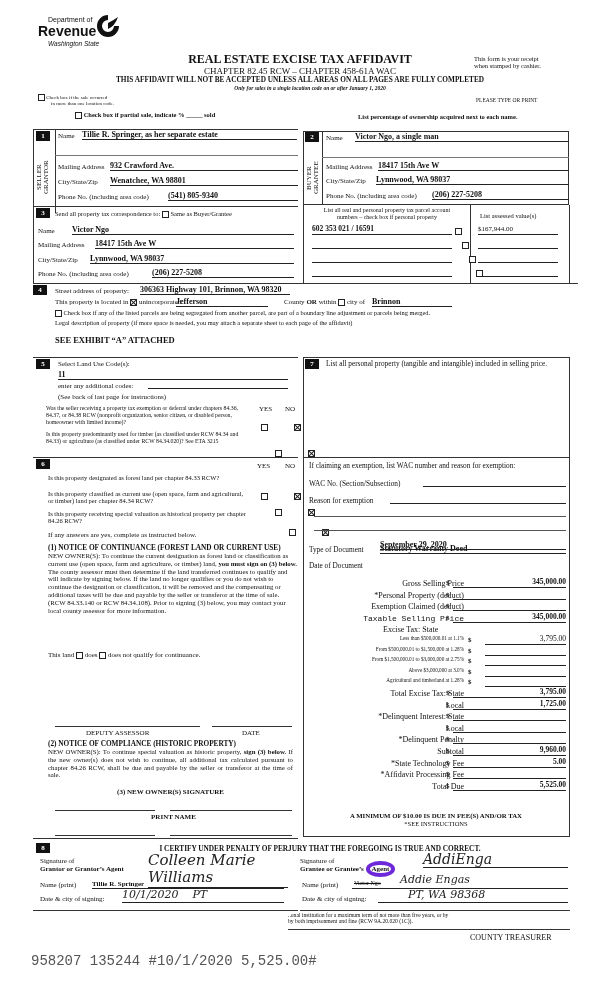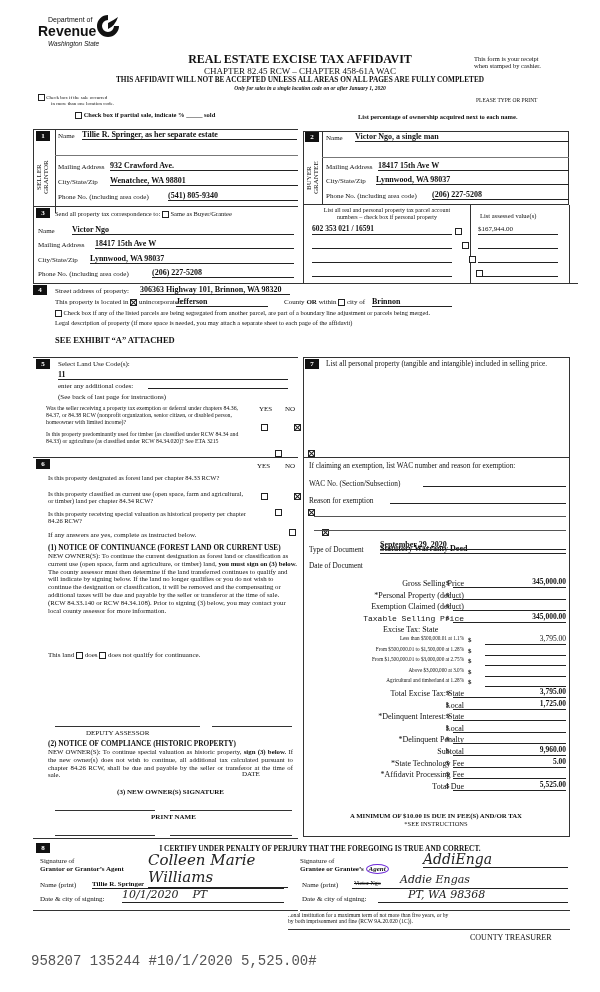--- a/index.html
+++ b/index.html
@@ -170,21 +170,21 @@
 <div class="abs" style="left:48px;top:651px;">
   <span>This land</span>
   <span class="box"></span>
   <span>does</span>
   <span class="box"></span>
   <span>does not qualify for continuance.</span>
 </div>
 <div class="hline" style="left:55px;top:726px;width:145px;"></div>
 <div class="hline" style="left:212px;top:726px;width:80px;"></div>
 <div class="abs" style="left:86px;top:729px;">DEPUTY ASSESSOR</div>
-<div class="abs" style="left:242px;top:770px;">DATE</div>
+<div class="abs" style="left:242px;top:729px;">DATE</div>
 <div class="abs b" style="left:48px;top:740px;font-size:7.3px;">(2) NOTICE OF COMPLIANCE (HISTORIC PROPERTY)</div>
 <div class="abs" style="left:48px;top:748px;width:245px;font-size:6.8px;text-align:justify;">
   <span>NEW OWNER(S):  To continue special valuation as historic property,</span>
   <b>sign (3) below.</b>
   <span>If the new owner(s) does not wish to continue, all additional tax calculated pursuant to chapter 84.26 RCW, shall be due and payable by the seller or transferor at the time of sale.</span>
 </div>
 <div class="abs b c" style="left:48px;top:788px;width:245px;">(3)  NEW OWNER(S) SIGNATURE</div>
 <div class="hline" style="left:55px;top:810px;width:100px;"></div>
 <div class="hline" style="left:170px;top:810px;width:122px;"></div>
 <div class="abs b c" style="left:55px;top:813px;width:237px;">PRINT NAME</div>
@@ -280,21 +280,21 @@
 <div class="abs hand ul" style="left:148px;top:852px;width:140px;font-size:15px;">Colleen Marie Williams</div>
 <div class="abs" style="left:40px;top:881px;">Name (print)</div>
 <div class="abs ul b" style="left:92px;top:880px;width:192px;font-size:7px;">Tillie R. Springer</div>
 <div class="abs" style="left:40px;top:895px;">Date &amp; city of signing:</div>
 <div class="abs hand ul" style="left:122px;top:889px;width:162px;font-size:11px;white-space:pre;">10/1/2020    PT</div>
 <div class="hline" style="left:33px;top:910px;width:265px;"></div>
 
 <div class="abs" style="left:300px;top:857px;">
   <div>Signature of</div>
   <div class="b"><span>Grantee or Grantee’s</span>
-    <span style="border:1px solid #6d28d9;border-radius:50%;padding:0 2px;font-style:italic;">Agent</span>
+    <span style="border:4px solid #6d28d9;border-radius:50%;padding:0 2px;">Agent</span>
   </div>
 </div>
 <div class="abs hand ul" style="left:423px;top:851px;width:145px;font-size:14px;">AddiEnga</div>
 <div class="abs" style="left:302px;top:881px;">Name (print)</div>
 <div class="abs ul" style="left:352px;top:876px;width:216px;height:13px;">
   <span style="text-decoration:line-through;font-size:6px;position:absolute;left:2px;top:4px;">Victor Ngo</span>
   <span class="hand" style="position:absolute;left:48px;top:-2px;font-size:11px;">Addie Engas</span>
 </div>
 <div class="abs" style="left:302px;top:895px;">Date &amp; city of signing:</div>
 <div class="abs hand ul" style="left:378px;top:889px;width:190px;padding-left:30px;font-size:11px;">PT, WA 98368</div>

